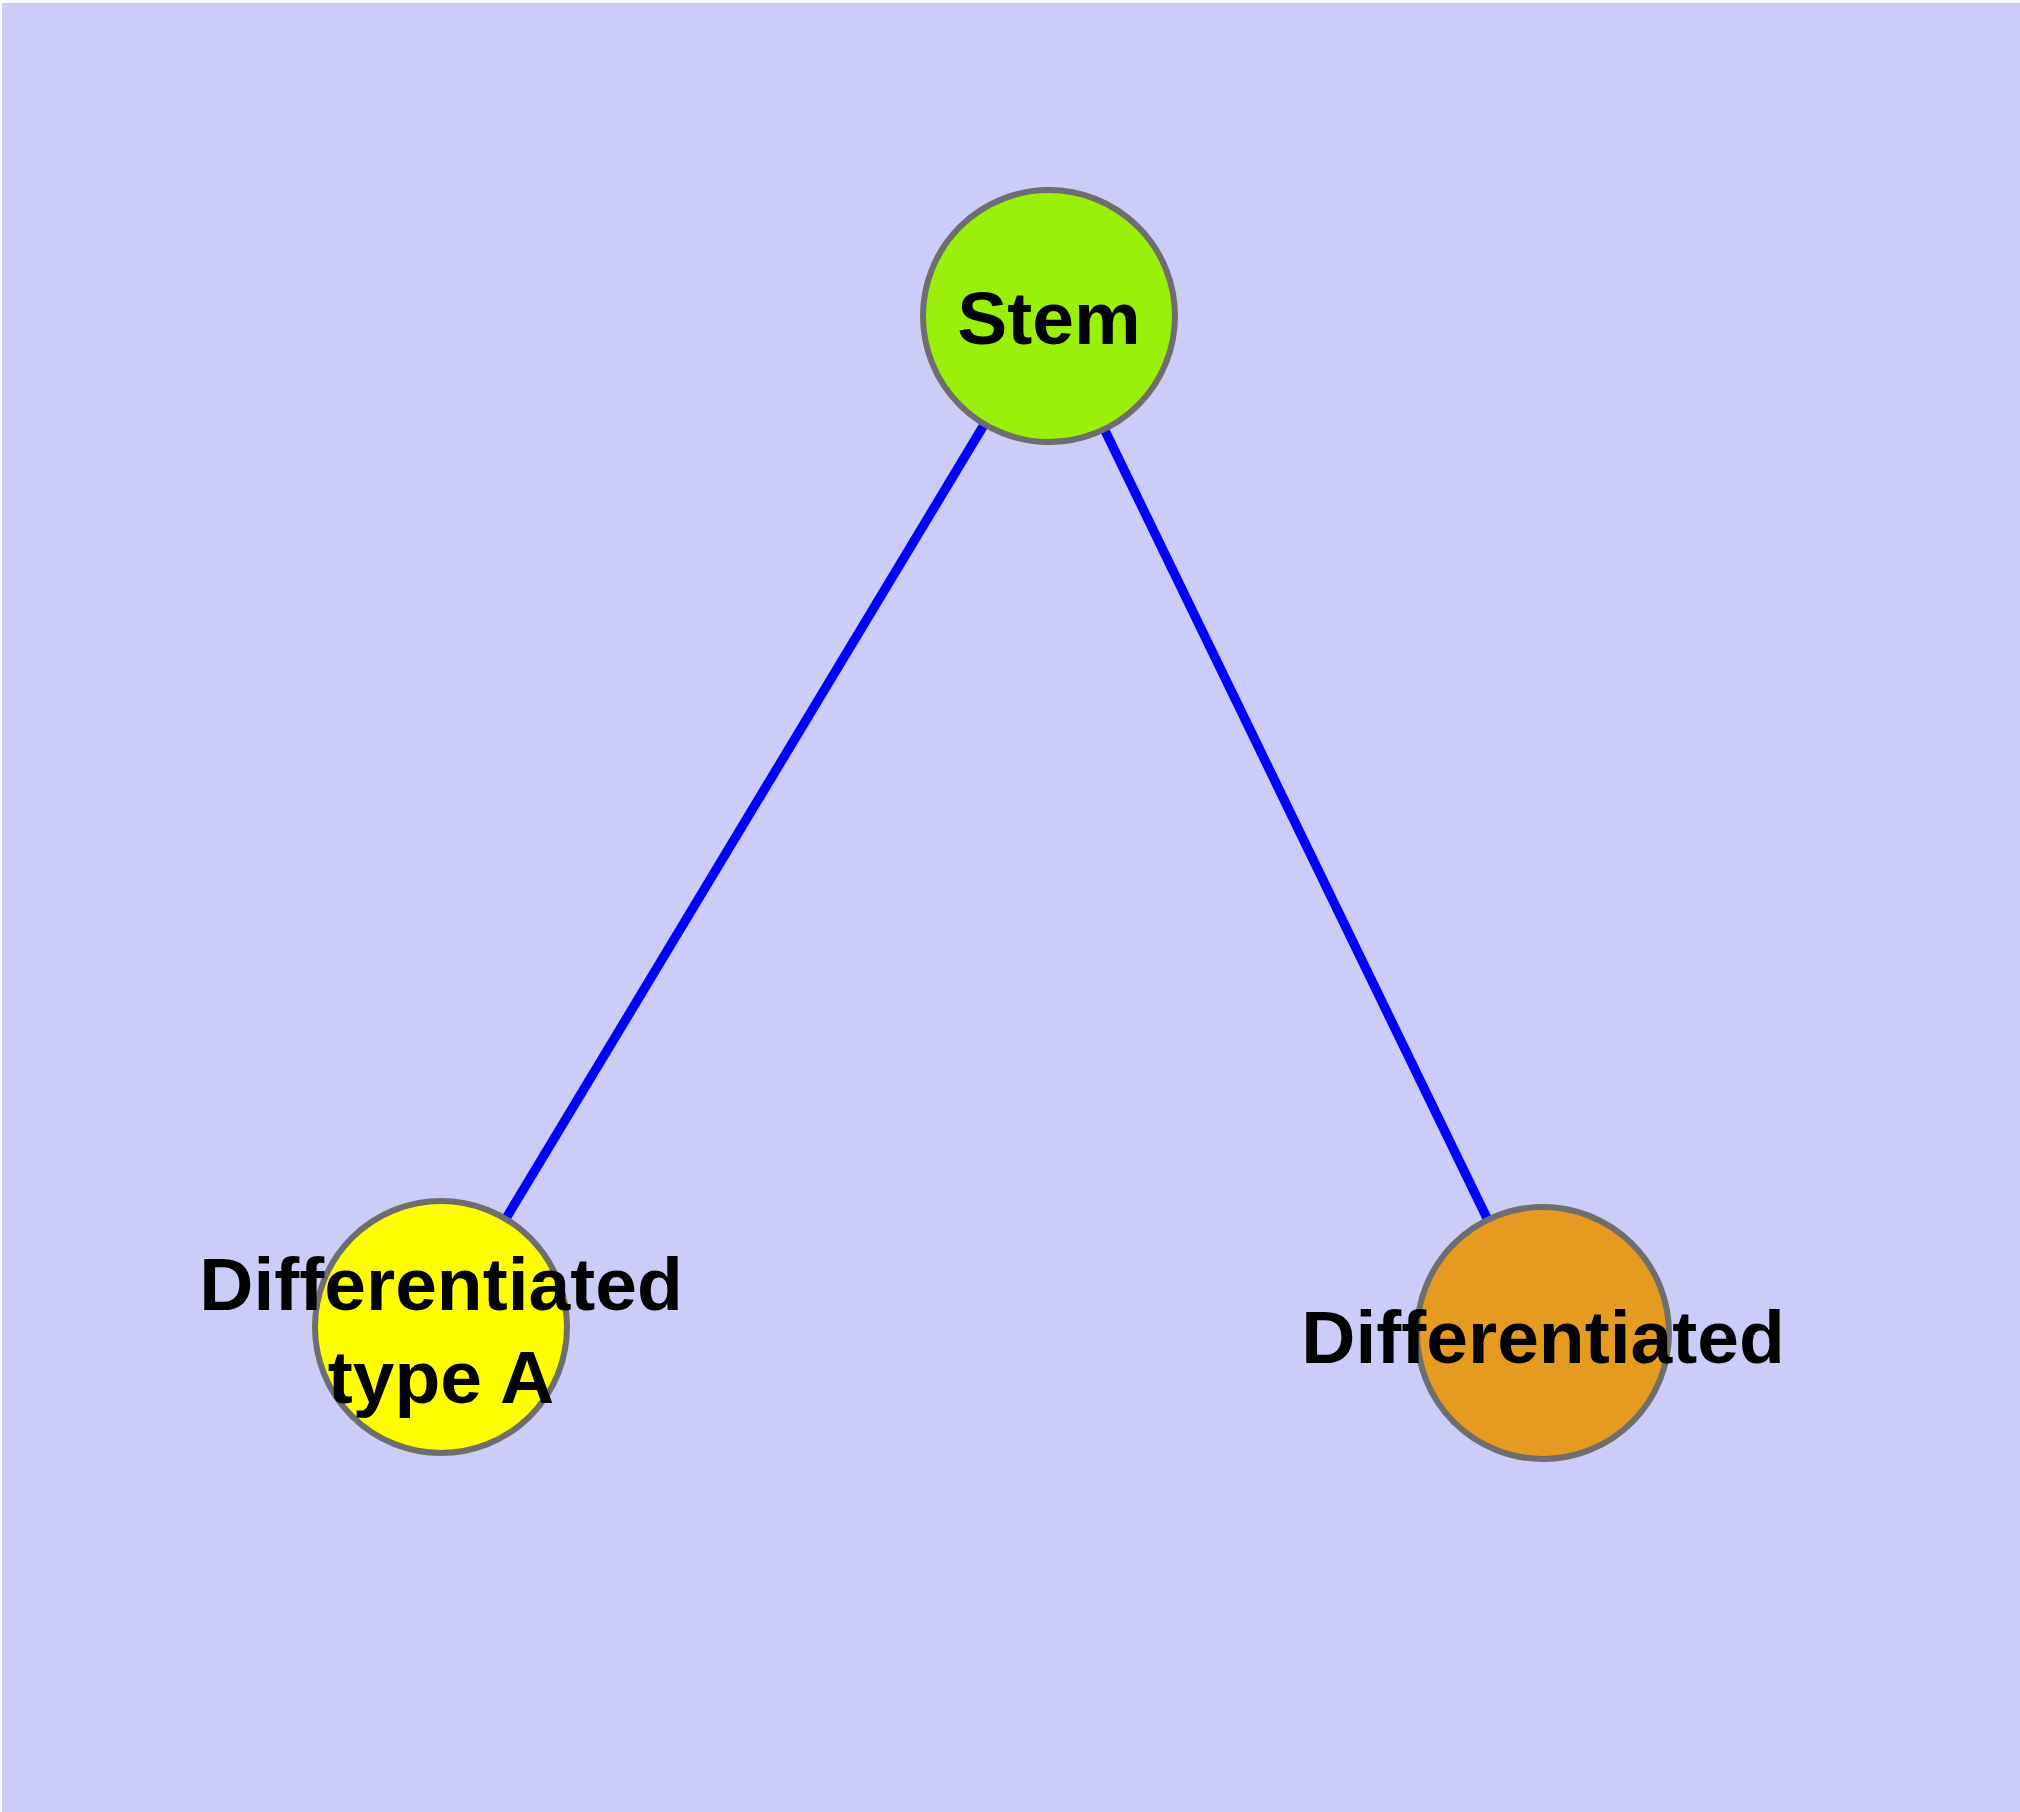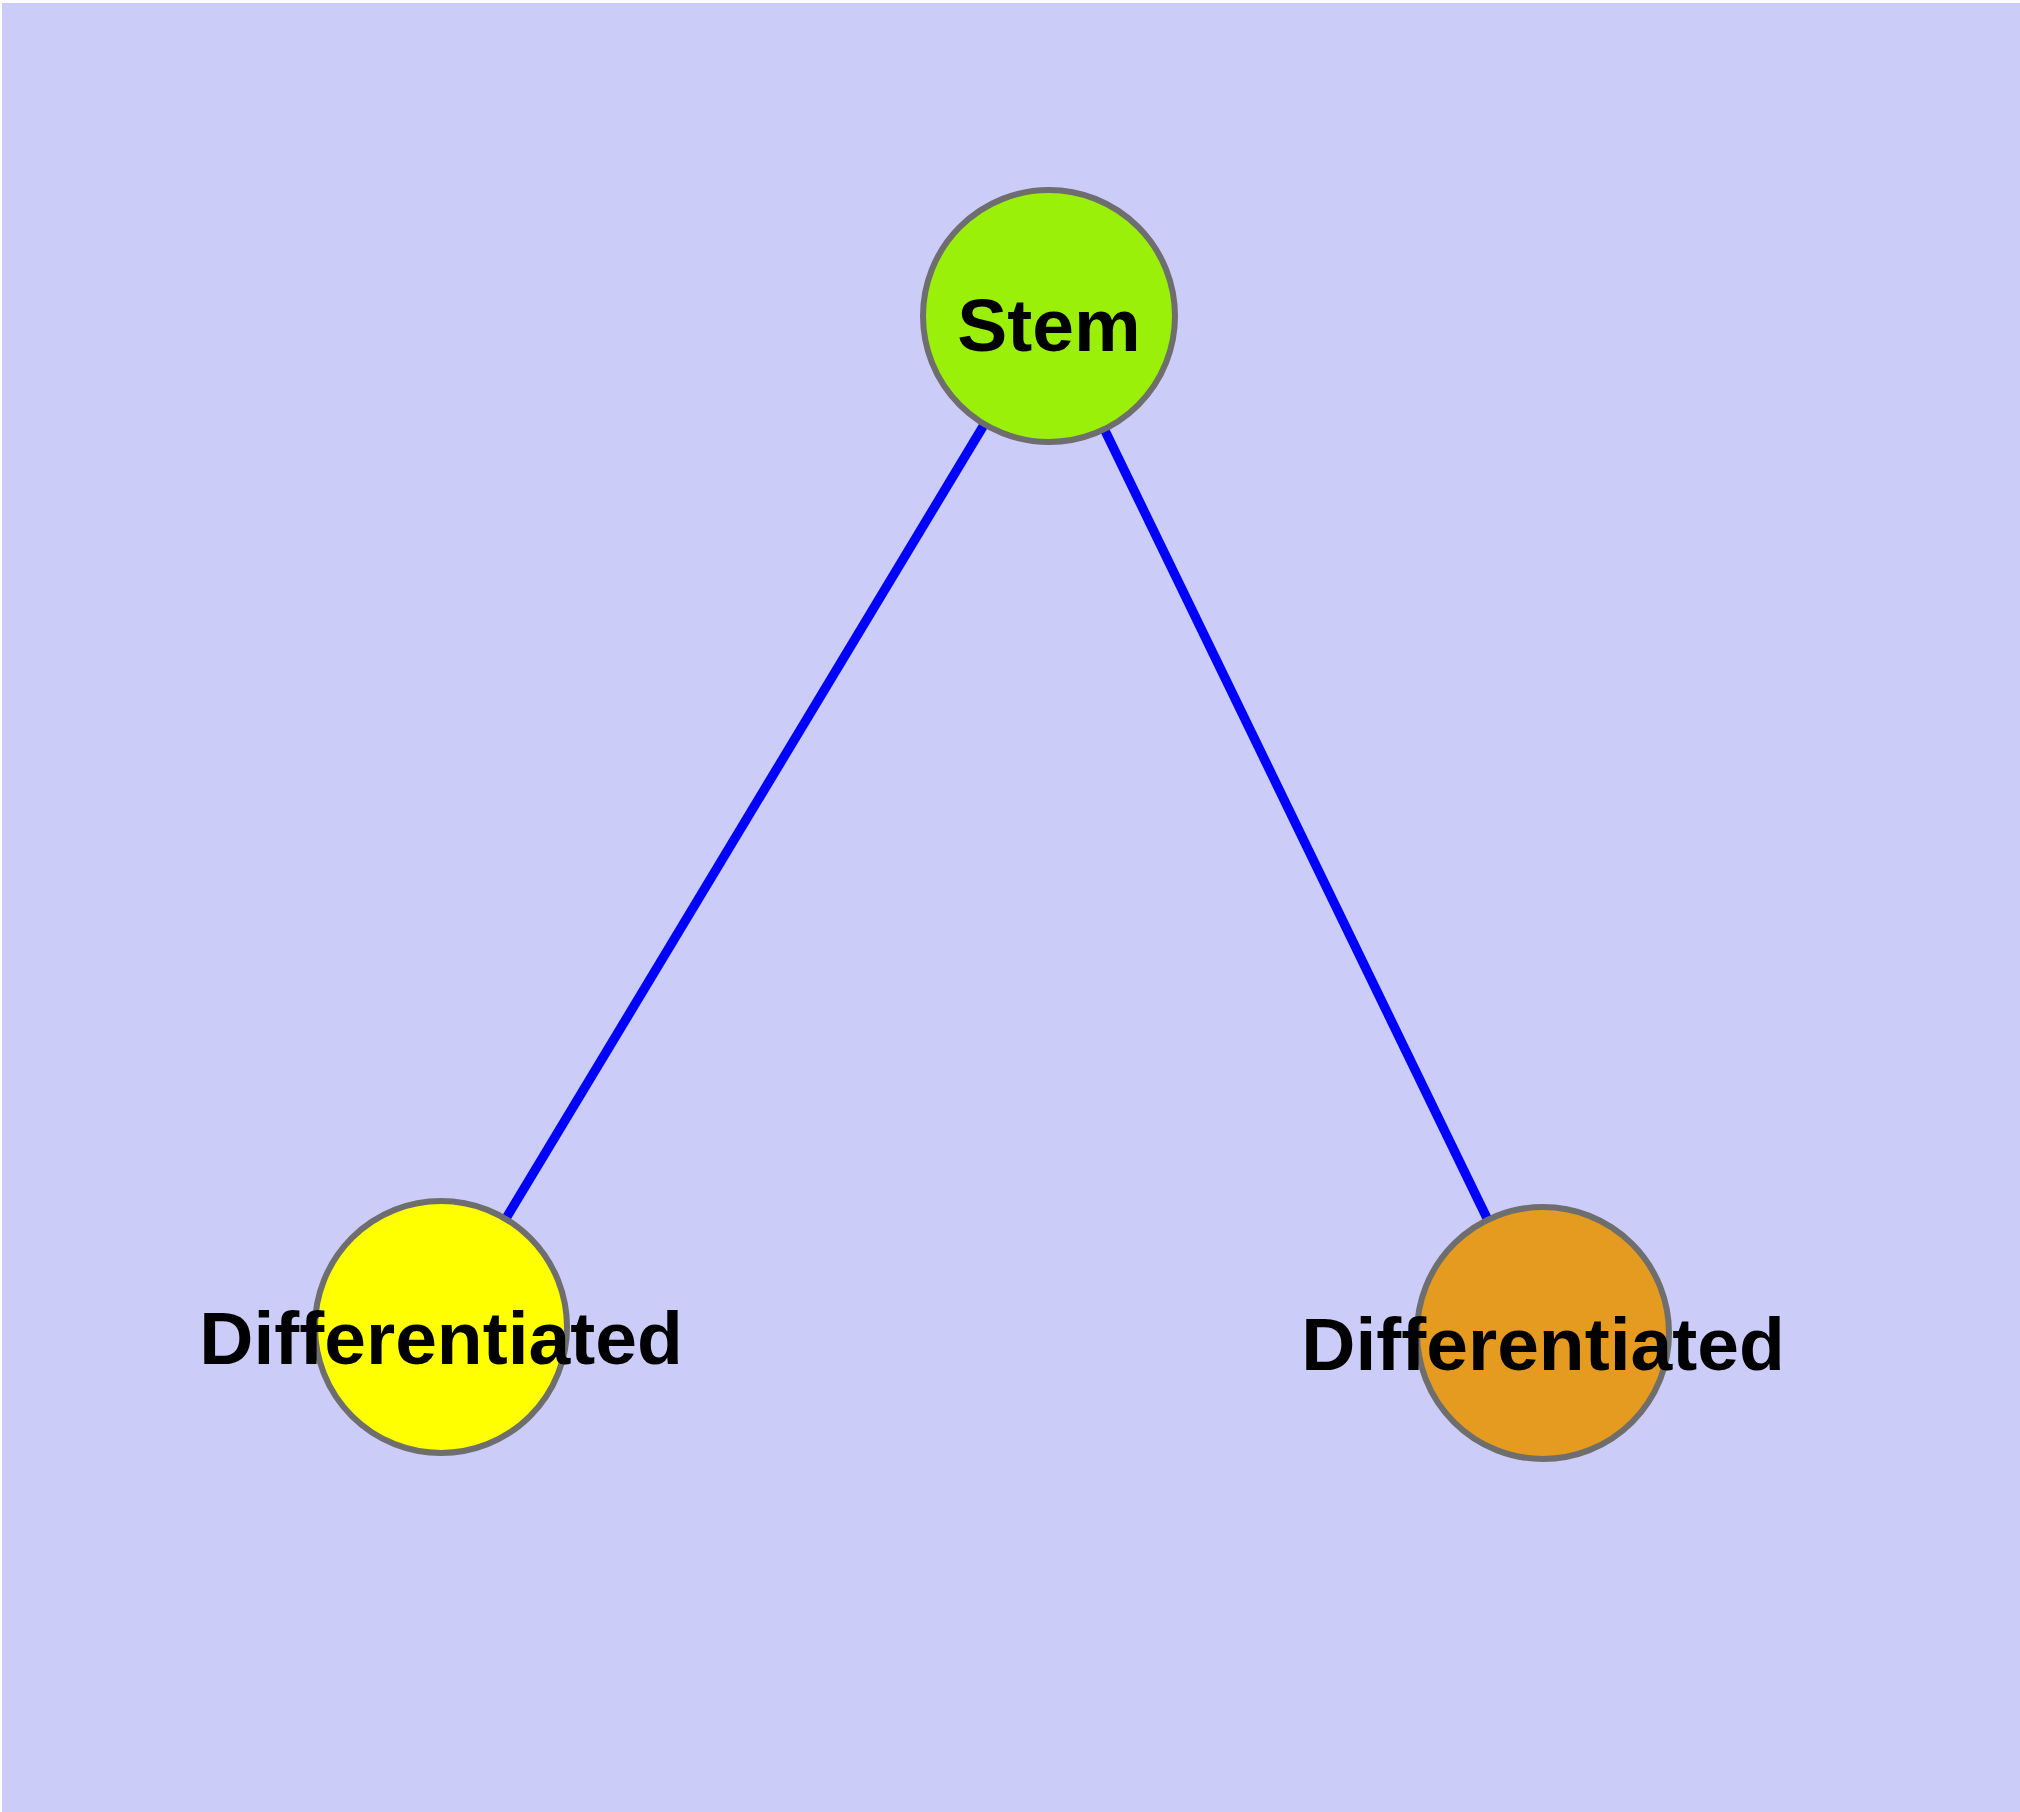--- a/index.html
+++ b/index.html
@@ -48,21 +48,20 @@
   .node-label {
     position: absolute;
     left: 50%;
     white-space: nowrap;
     text-align: center;
     transform: translate(-50%, -50%);
     color: var(--label-text, #000000);
     font-weight: bold;
     font-size: 75px;
     line-height: 93px;
-    margin-top: 7px;
   }
   .node-stem .node-label   { top: calc(50% + 1.7px); }
   .node-type-a .node-label { top: calc(50% + 4.2px); }
   .node-type-b .node-label { top: calc(50% + 4.2px); }
   .node-label span { display: block; }
 </style>
 </head>
 <body>
 
 <div class="stage">
@@ -77,20 +76,21 @@
 
   <div class="node node-stem">
     <div class="node-label">
       <span>Stem</span>
     </div>
   </div>
 
   <div class="node node-type-a">
     <div class="node-label">
       <span>Differentiated</span>
+      <span>type A</span>
     </div>
   </div>
 
   <div class="node node-type-b">
     <div class="node-label">
       <span>Differentiated</span>
     </div>
   </div>
 
 </div>

